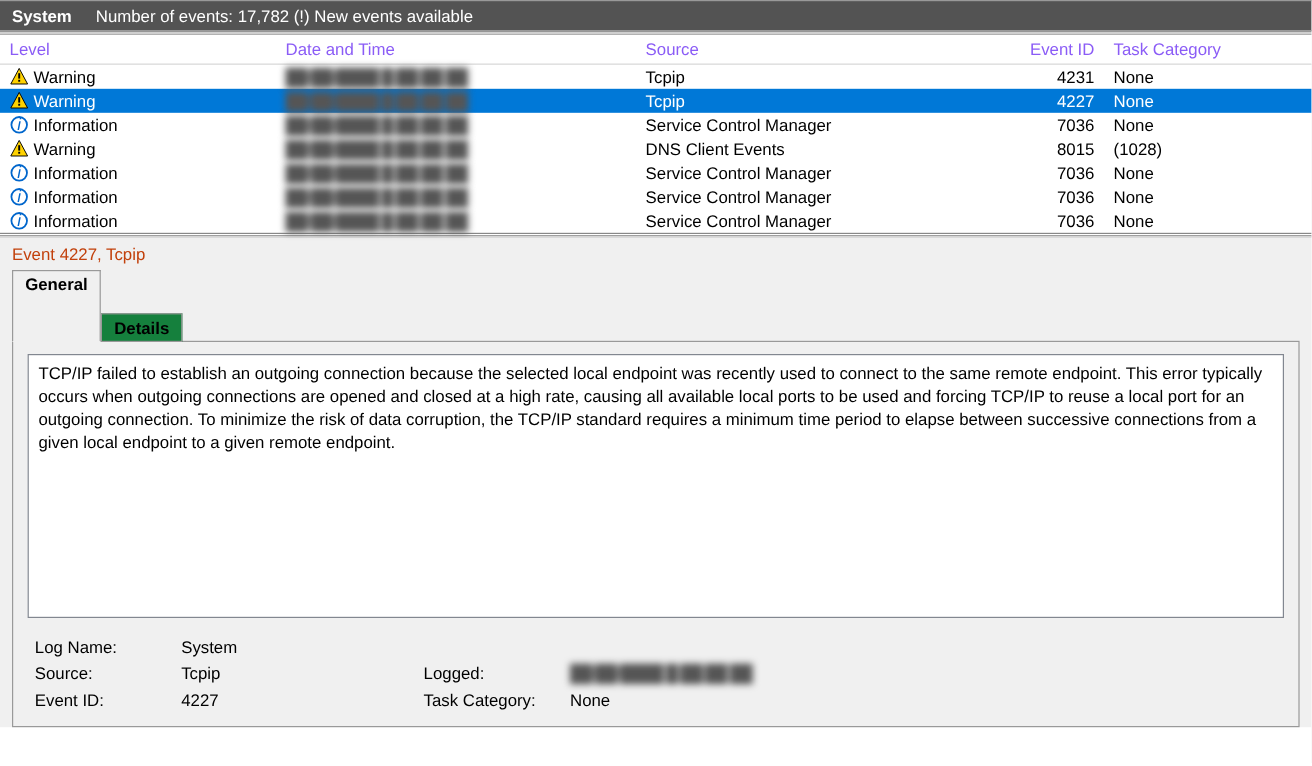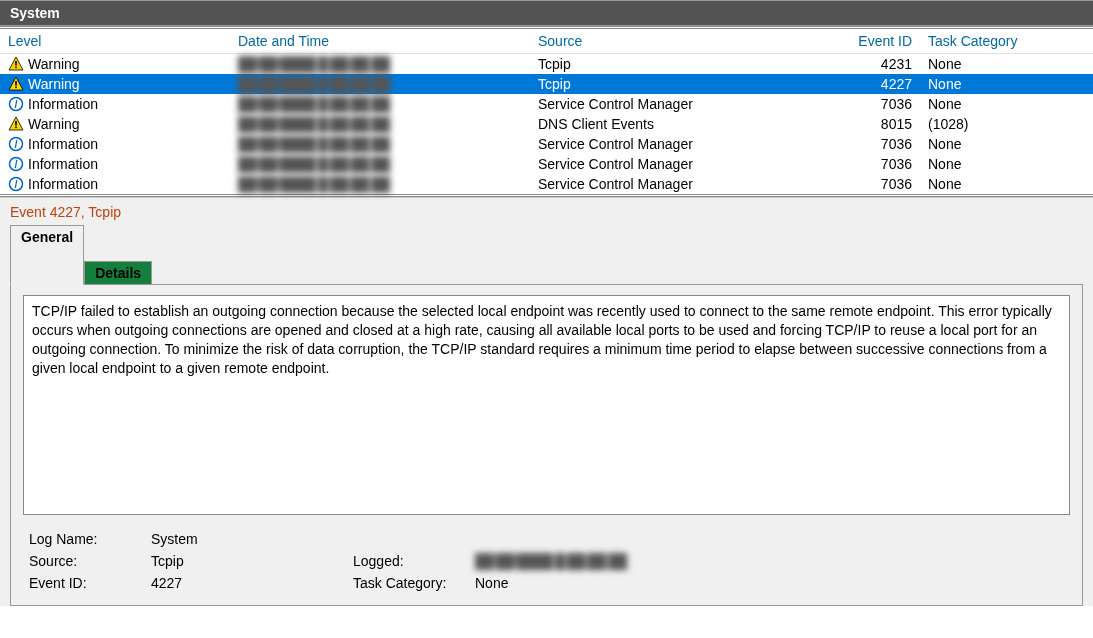--- a/index.html
+++ b/index.html
@@ -1,21 +1,21 @@
 <!DOCTYPE html>
 <html><head>
 <meta charset="utf-8">
 <style>
 * { margin:0; padding:0; box-sizing:border-box; font-family:"Segoe UI",Tahoma,Arial,sans-serif; font-size:14px; }
 body { background:#fff; width:1093px; height:638px; overflow:hidden; }
 .header-bar { background:#535353; color:#fff; padding:4px 10px; display:flex; align-items:center; gap:20px; border-top:1px solid #999; border-bottom:1px solid #999; }
 .header-bar .title { font-weight:bold; }
 .top-border { border-top:3px double #888; }
 .event-table { width:100%; border-collapse:collapse; }
-.event-table th { text-align:left; font-weight:normal; padding:4px 8px; border-bottom:1px solid #e0e0e0; background:#fff; color:#0369a1;margin-top:35px; }
+.event-table th { text-align:left; font-weight:normal; padding:4px 8px; border-bottom:1px solid #e0e0e0; background:#fff; color:#8b5cf6;margin-top:35px; }
 .event-table th.right, .event-table td.right { text-align:right; }
 .event-table td { padding:2px 8px; white-space:nowrap; }
 .event-table tr.row { cursor:default; }
 .event-table tr.row.selected { background:#0078d7; color:#fff; }
 .col-level { width:230px; }
 .col-date { width:300px; }
 .col-source { width:300px; }
 .col-id { width:90px; }
 .col-task { }
 .icon-cell { display:flex; align-items:flex-end; gap:4px; }
@@ -33,20 +33,21 @@
 .fields { padding:12px 4px 0 4px; }
 .fields table td { padding:2px 6px 2px 0; vertical-align:top; }
 .fields .label { width:120px; }
 .fields .val { width:200px; }
 </style>
 </head>
 <body>
 
 <div class="header-bar">
   <span class="title">System</span>
+  <span>Number of events: 17,782 (!) New events available</span>
 </div>
 
 <div class="top-border"></div>
 
 <table class="event-table">
   <thead>
     <tr>
       <th class="col-level">Level</th>
       <th class="col-date">Date and Time</th>
       <th class="col-source">Source</th>

